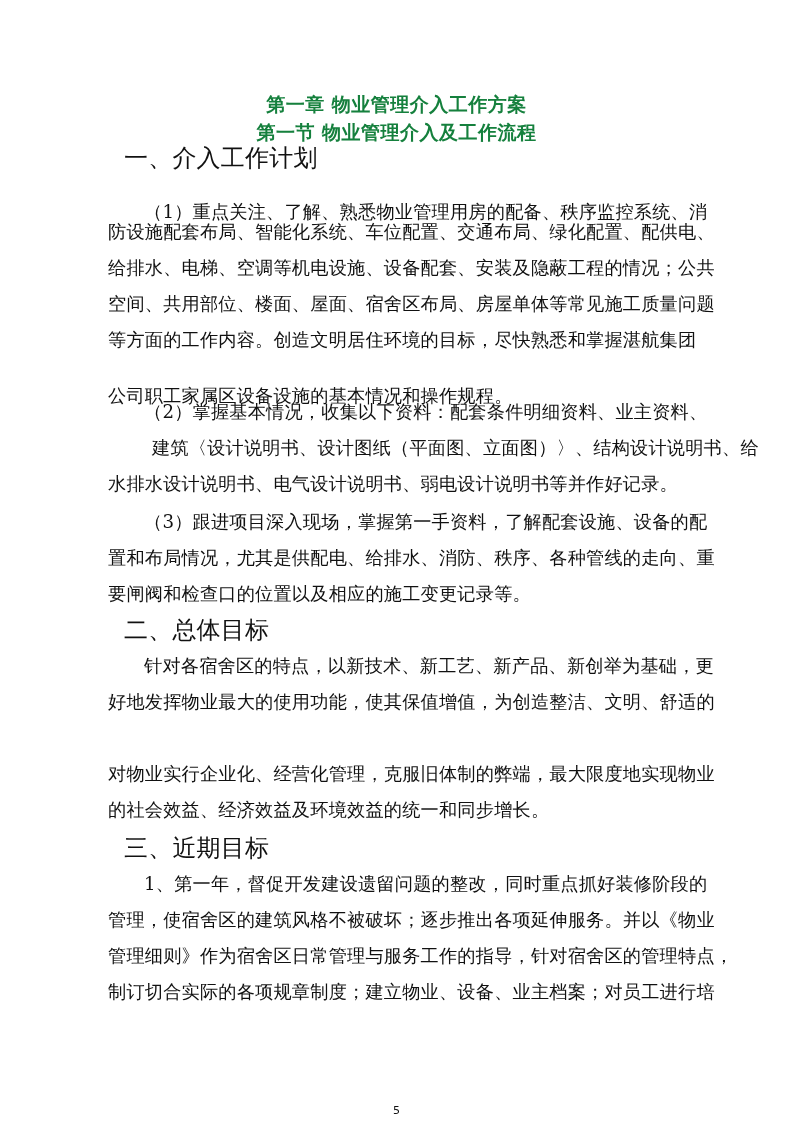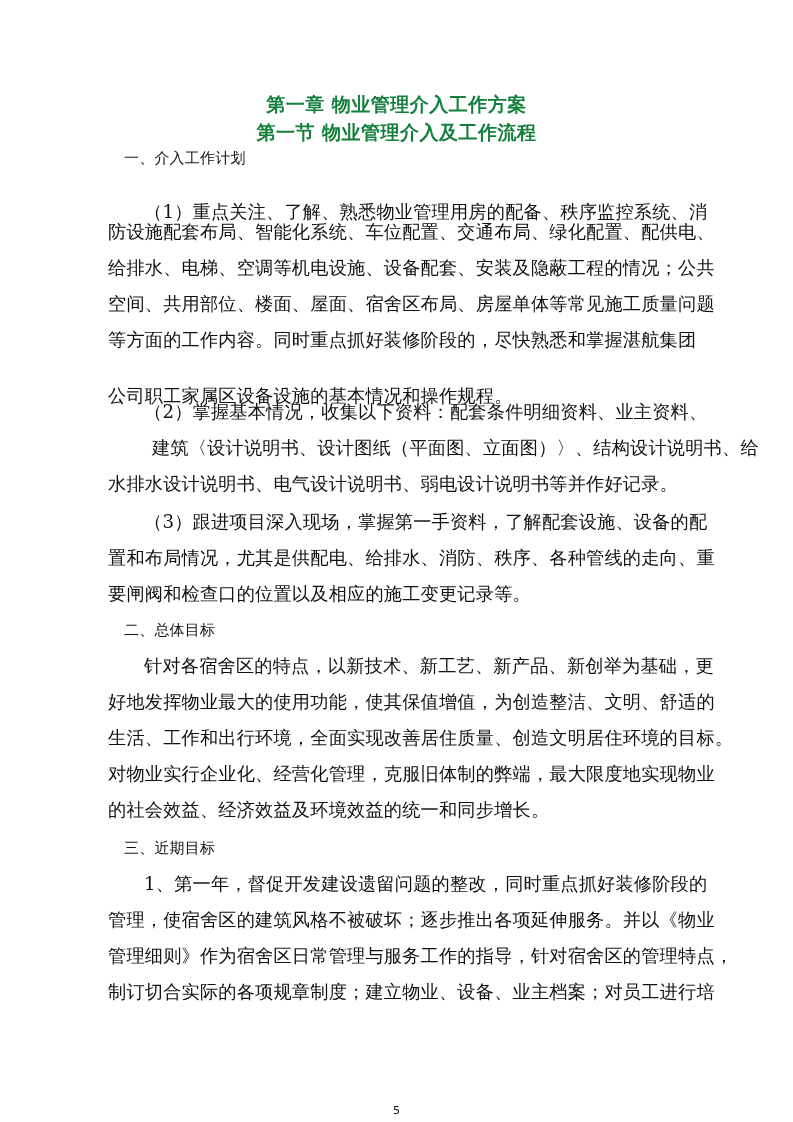--- a/index.html
+++ b/index.html
@@ -6,53 +6,52 @@
   body { width: 793px; height: 1122px; position: relative; overflow: hidden;
          font-family: "DejaVu Serif", "Liberation Serif", serif; color: #111; }
   .page { position: absolute; left: 0; top: 0; width: 793px; height: 1122px; background: #fff; }
   .title { position: absolute; left: 0; width: 793px; text-align: center;
            font-weight: bold; font-size: 19px; letter-spacing: 0.5px; color: #15803d;
            font-family: "DejaVu Sans", "Liberation Sans", sans-serif; }
   .t1 { top: 92px; }
   .t2 { top: 120px; }
   .line { position: absolute; left: 108px; width: 580px; font-size: 18.2px;
           white-space: nowrap; letter-spacing: 0.2px; line-height: 24px; }
-  .heading { font-size: 15px; }
+  .heading { font-size: 24px; }
   .pagenum { position: absolute; top: 1104px; left: 0; width: 793px; text-align: center;
              font-size: 11px; font-family: "DejaVu Sans", "Liberation Sans", sans-serif; }
 </style>
 </head>
 <body>
 
 <div class="page">
 
   <div class="title t1">第一章  物业管理介入工作方案</div>
   <div class="title t2">第一节  物业管理介入及工作流程</div>
 
   <div class="line heading" style="top:146px; left:124px;">一、介入工作计划</div>
 
   <div class="line" style="top:176px; left:144px; width:544px;margin-top:24px;">（1）重点关注、了解、熟悉物业管理用房的配备、秩序监控系统、消</div>
   <div class="line" style="top:220px;">防设施配套布局、智能化系统、车位配置、交通布局、绿化配置、配供电、</div>
   <div class="line" style="top:256px;">给排水、电梯、空调等机电设施、设备配套、安装及隐蔽工程的情况；公共</div>
   <div class="line" style="top:292px;">空间、共用部位、楼面、屋面、宿舍区布局、房屋单体等常见施工质量问题</div>
-  <div class="line" style="top:328px;">等方面的工作内容。同时重点抓好装修阶段的，尽快熟悉和掌握湛航集团</div>
+  <div class="line" style="top:328px;">等方面的工作内容。创造文明居住环境的目标，尽快熟悉和掌握湛航集团</div>
   <div class="line" style="top:384px;">公司职工家属区设备设施的基本情况和操作规程。</div>
 
   <div class="line" style="top:400px; left:144px; width:544px;">（2）掌握基本情况，收集以下资料：配套条件明细资料、业主资料、</div>
   <div class="line" style="top:436px;margin-left:44px;">建筑〈设计说明书、设计图纸（平面图、立面图）〉、结构设计说明书、给</div>
   <div class="line" style="top:472px;">水排水设计说明书、电气设计说明书、弱电设计说明书等并作好记录。</div>
 
   <div class="line" style="top:510px; left:144px; width:544px;">（3）跟进项目深入现场，掌握第一手资料，了解配套设施、设备的配</div>
   <div class="line" style="top:546px;">置和布局情况，尤其是供配电、给排水、消防、秩序、各种管线的走向、重</div>
   <div class="line heading" style="top:618px; left:124px;">二、总体目标</div>
 
   <div class="line" style="top:582px;">要闸阀和检查口的位置以及相应的施工变更记录等。</div>
   <div class="line" style="top:654px; left:144px; width:544px;">针对各宿舍区的特点，以新技术、新工艺、新产品、新创举为基础，更</div>
   <div class="line" style="top:690px;">好地发挥物业最大的使用功能，使其保值增值，为创造整洁、文明、舒适的</div>
-  <div class="line" style="top:726px;">生活、工作和出行环境，全面实现改善居住质量、创造文明居住环境的目标。</div>
   <div class="line" style="top:762px;font-family:Liberation Serif, serif;">对物业实行企业化、经营化管理，克服旧体制的弊端，最大限度地实现物业</div>
   <div class="line" style="top:798px;">的社会效益、经济效益及环境效益的统一和同步增长。</div>
 
   <div class="line heading" style="top:836px; left:124px;">三、近期目标</div>
   <div class="line" style="top:872px; left:144px; width:544px;">1、第一年，督促开发建设遗留问题的整改，同时重点抓好装修阶段的</div>
   <div class="line" style="top:908px;">管理，使宿舍区的建筑风格不被破坏；逐步推出各项延伸服务。并以《物业</div>
   <div class="line" style="top:944px;">管理细则》作为宿舍区日常管理与服务工作的指导，针对宿舍区的管理特点，</div>
   <div class="line" style="top:980px;">制订切合实际的各项规章制度；建立物业、设备、业主档案；对员工进行培</div>
 
   <div class="pagenum">5</div>

